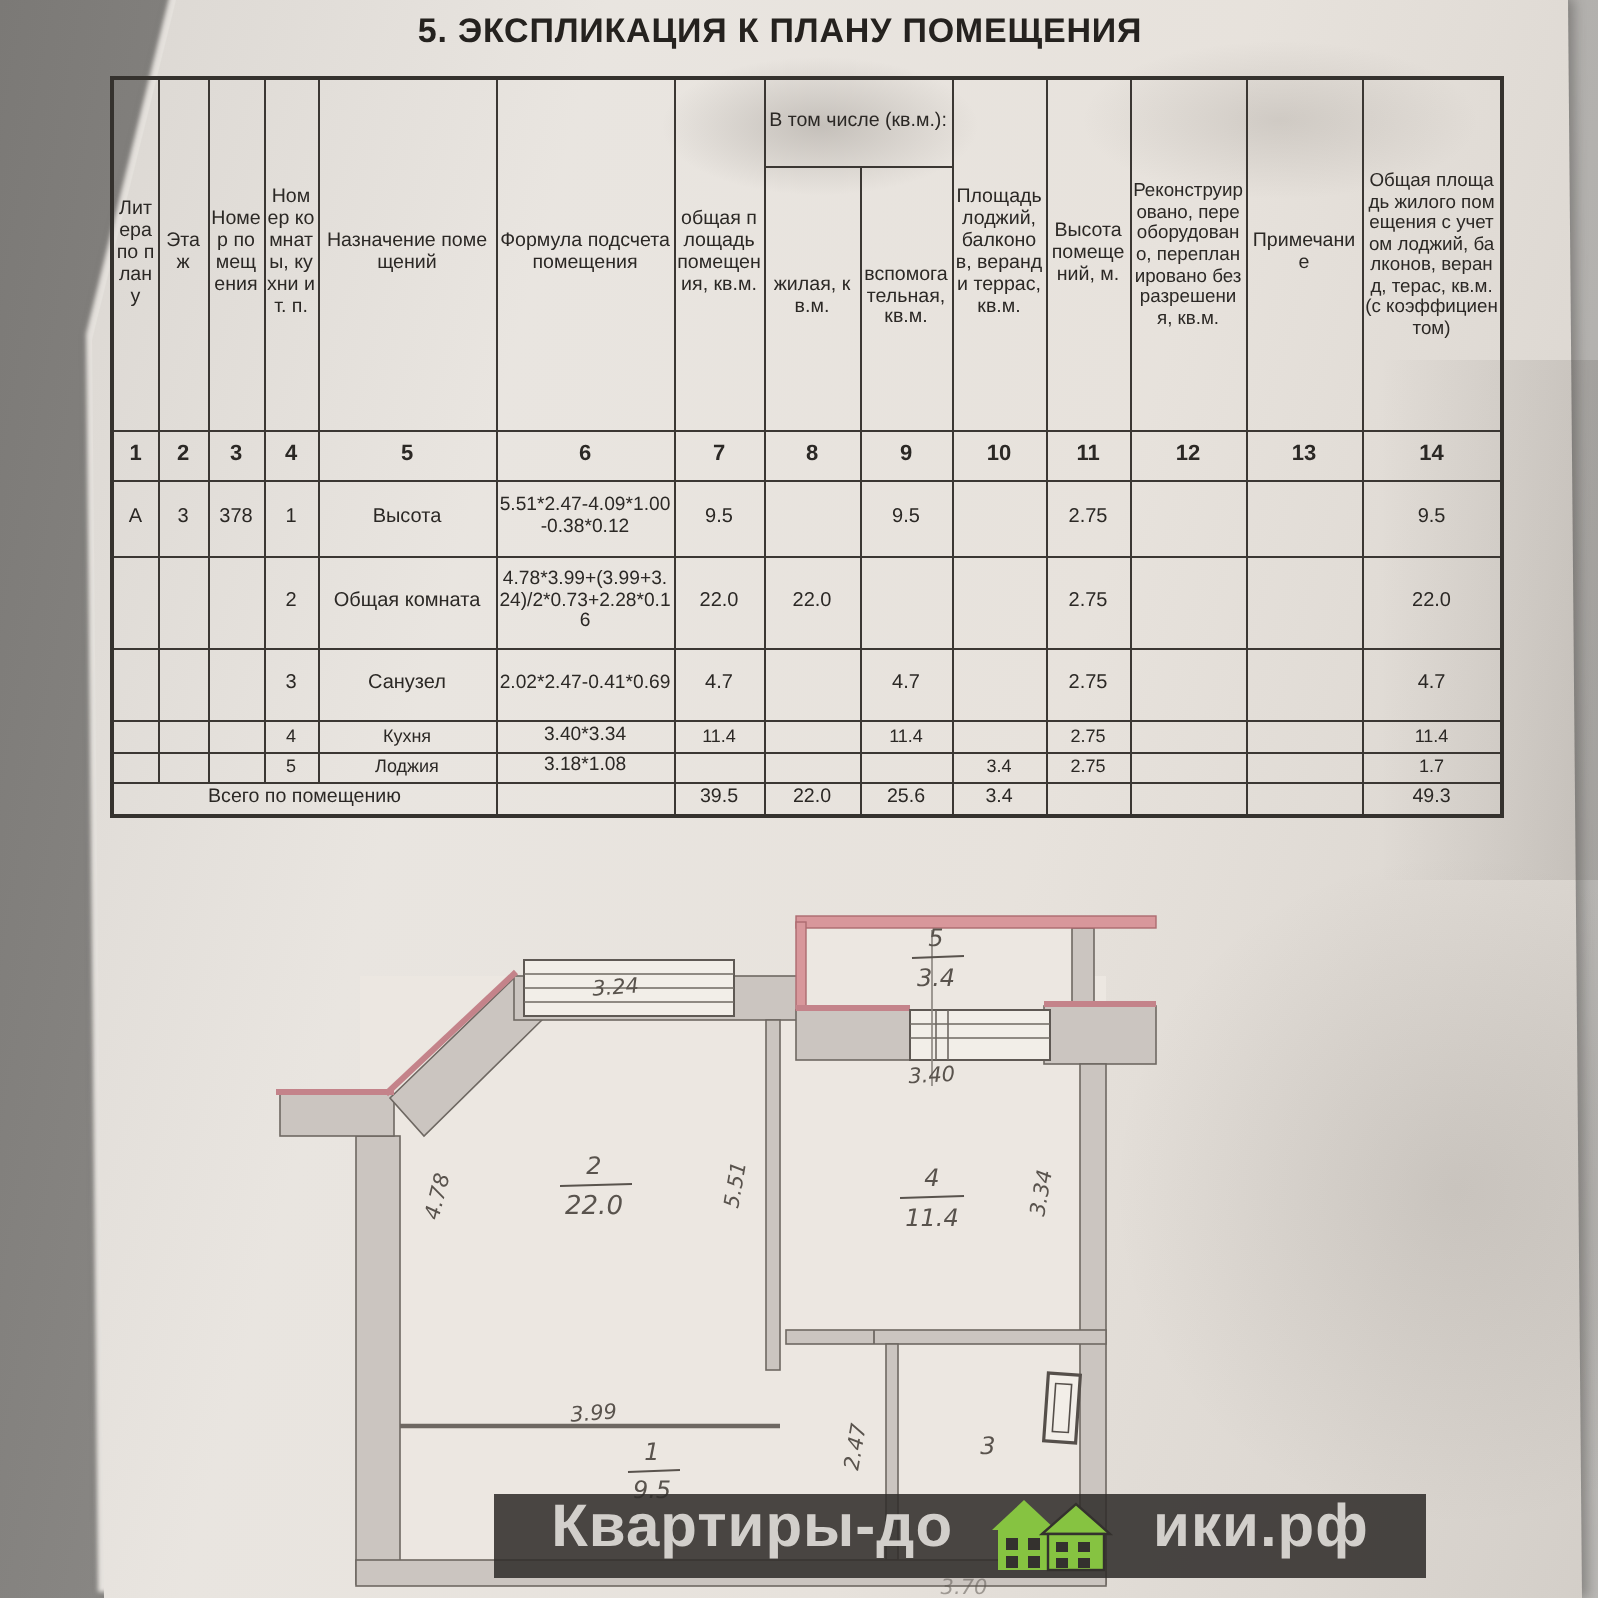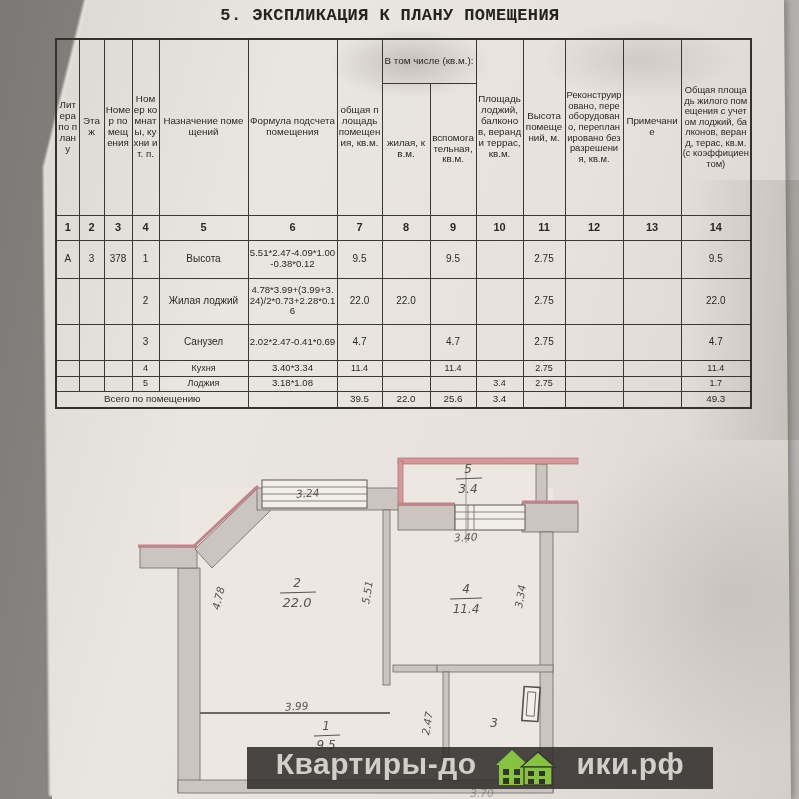--- a/index.html
+++ b/index.html
@@ -14,21 +14,21 @@
     clip-path:polygon(88px 0px,784px 0px,791px 799px,52px 799px,46px 170px);
   }
   .paper-wrap{position:absolute;inset:0;filter:drop-shadow(-3px -3px 1px rgba(248,245,240,.85)) drop-shadow(3px 0 3px rgba(45,42,40,.35));}
   .smudge{position:absolute;pointer-events:none;}
   .s1{left:330px;top:28px;width:160px;height:70px;background:radial-gradient(ellipse at center,rgba(105,99,92,.28),transparent 70%);}
   .s2{left:540px;top:20px;width:200px;height:80px;background:radial-gradient(ellipse at center,rgba(105,99,92,.18),transparent 70%);}
   .s3{left:690px;top:180px;width:110px;height:260px;background:linear-gradient(90deg,transparent,rgba(60,55,50,.14));}
   .s4{left:560px;top:430px;width:240px;height:330px;background:radial-gradient(ellipse at 70% 50%,rgba(70,64,58,.12),transparent 72%);}
   .title{
     position:absolute;left:0;top:6px;width:780px;text-align:center;
-    font-size:17px;font-weight:bold;color:#25221f;letter-spacing:.4px;font-family:Liberation Mono, monospace;
+    font-size:17px;font-weight:bold;color:#25221f;letter-spacing:.4px;
   }
   table.expl{
     position:absolute;left:55px;top:38px;width:695px;
     border-collapse:collapse;table-layout:fixed;
     border:2px solid #35322e;color:#2b2825;
   }
   table.expl td{
     border:1px solid #3b3733;text-align:center;vertical-align:middle;
     padding:0 1px;font-size:10px;line-height:1.12;overflow:hidden;
   }
@@ -133,21 +133,21 @@
     <td>2.75</td>
     <td></td>
     <td></td>
     <td>9.5</td>
   </tr>
   <tr class="data" style="height:46px">
     <td></td>
     <td></td>
     <td></td>
     <td>2</td>
-    <td>Жилая лоджий</td>
+    <td>Общая комната</td>
     <td>4.78*3.99+(3.99+3.24)/2*0.73+2.28*0.16</td>
     <td>22.0</td>
     <td>22.0</td>
     <td></td>
     <td></td>
     <td>2.75</td>
     <td></td>
     <td></td>
     <td>22.0</td>
   </tr>

